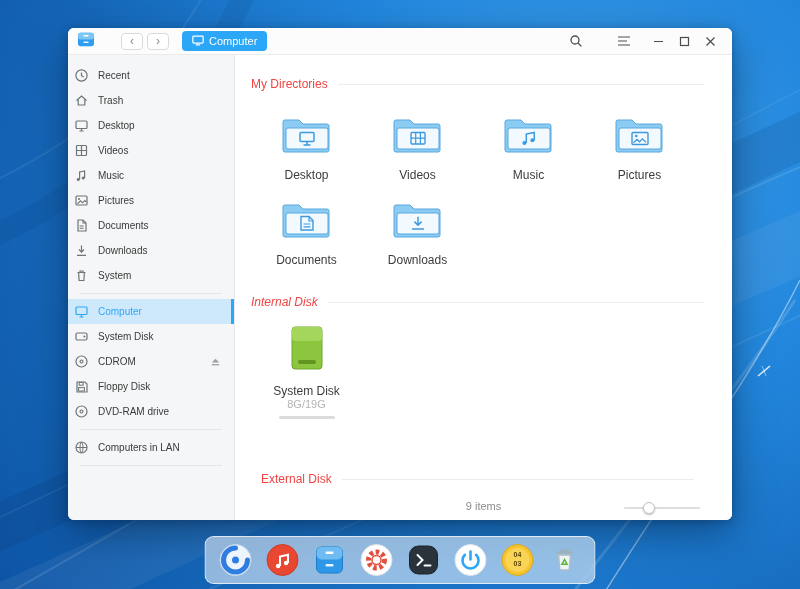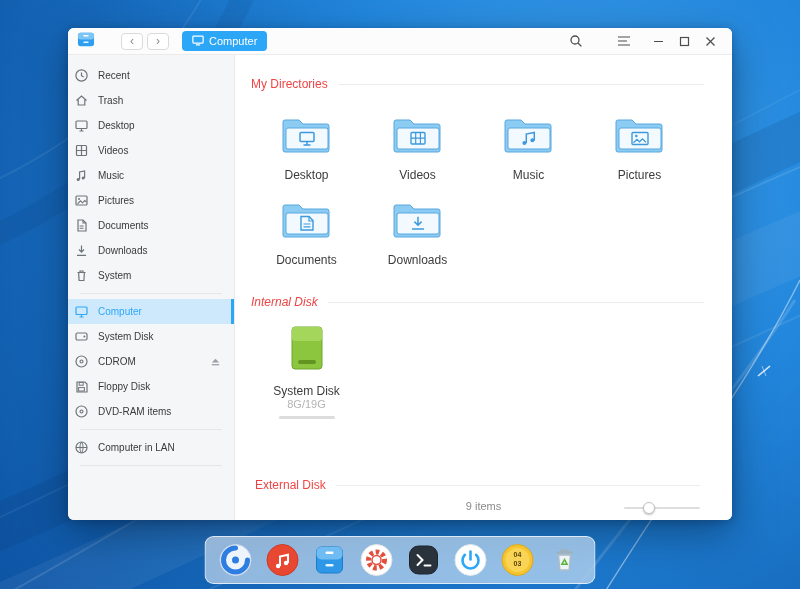--- a/index.html
+++ b/index.html
@@ -51,21 +51,21 @@
   .sec-title { font-size:12px; color:#ef4444; white-space:nowrap; }
   .sec-line { flex:1; height:1px; background:#ececec; }
   .grid { display:flex; margin-top:22px; }
   .grid.row2 { margin-top:16px; }
   .tile { width:111px; display:flex; flex-direction:column; align-items:center; }
   .tile-label { margin-top:9px; font-size:12px; color:#3c3c3c; }
   .disk-tile { width:111px; margin-top:16px; display:flex; flex-direction:column; align-items:center; }
   .disk-usage { font-size:11px; color:#b3b3b3; }
   .disk-bar { width:56px; height:3px; background:#dcdcdc; border-radius:2px; margin-top:6px; overflow:hidden; }
   .disk-fill { height:100%; background:#2ca7f8; border-radius:2px; }
-  .sec.external { position:absolute; left:16px; right:28px; bottom:24px; margin:4px; }
+  .sec.external { position:absolute; left:16px; right:28px; bottom:24px; margin:10px; }
   .statusbar { position:absolute; left:0; right:0; bottom:4px; height:16px; }
   .items-count { position:absolute; left:0; right:0; text-align:center; font-size:11px; color:#8b8b8b; }
   .slider { position:absolute; right:32px; top:7px; width:76px; height:2px; background:#dedede; border-radius:1px; }
   .slider-fill { width:24px; height:2px; background:#2ca7f8; border-radius:1px; }
   .slider-knob { position:absolute; left:19px; top:-5px; width:12px; height:12px; background:#fff;
     border:1px solid #c3c3c3; border-radius:50%; box-shadow:0 1px 2px rgba(0,0,0,.25); }
 
   
   .dock { position:absolute; left:50%; transform:translateX(-50%); bottom:5px; height:48px; padding:0 12px;
     background:rgba(248,251,255,.55); border:1px solid rgba(255,255,255,.7); border-radius:9px;
@@ -276,33 +276,33 @@
           </span>
         <span>Floppy Disk</span>
       </div>
       <div class="side-item">
         <span class="si">
             <svg width="15" height="15" viewBox="0 0 15 15">
               <circle cx="7.5" cy="7.5" r="5.5" fill="none" stroke="currentColor" stroke-width="1.2"></circle>
               <circle cx="7.5" cy="7.5" r="1.5" fill="none" stroke="currentColor" stroke-width="1.1"></circle>
             </svg>
           </span>
-        <span>DVD-RAM items</span>
+        <span>DVD-RAM drive</span>
       </div>
 
       <div class="side-sep"></div>
 
       <div class="side-item">
         <span class="si">
             <svg width="15" height="15" viewBox="0 0 15 15">
               <circle cx="7.5" cy="7.5" r="5.5" fill="none" stroke="currentColor" stroke-width="1.2"></circle>
               <path d="M2 7.5h11M7.5 2c-2 1.8-2 9.2 0 11M7.5 2c2 1.8 2 9.2 0 11" fill="none" stroke="currentColor" stroke-width="1"></path>
             </svg>
           </span>
-        <span>Computer in LAN</span>
+        <span>Computers in LAN</span>
       </div>
       <div class="side-sep"></div>
     </div>
 
     <div class="main">
 
       <div class="sec first">
         <span class="sec-title">My Directories</span>
         <span class="sec-line"></span>
       </div>

